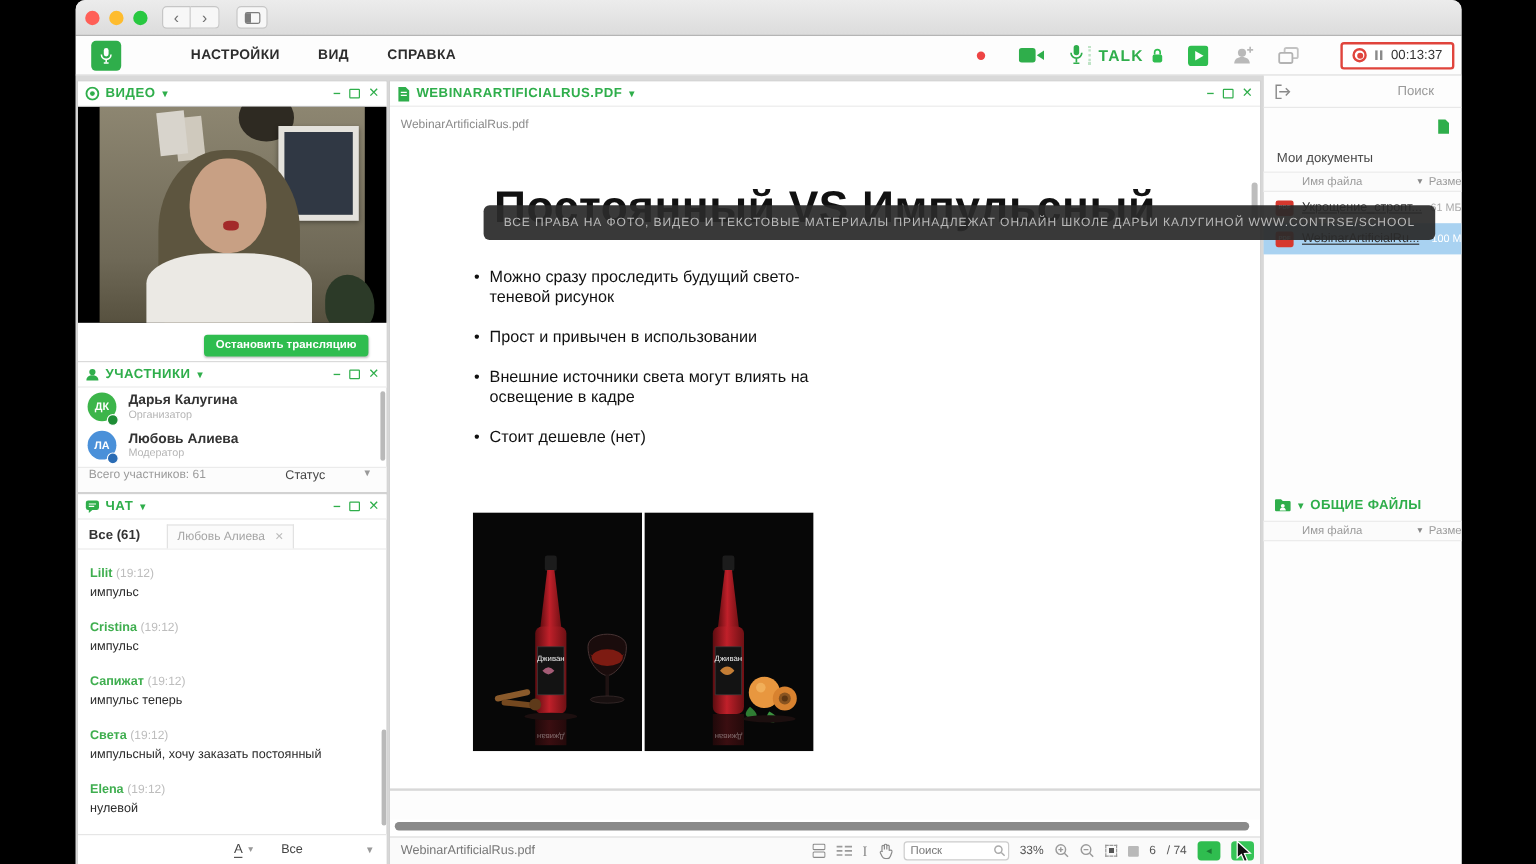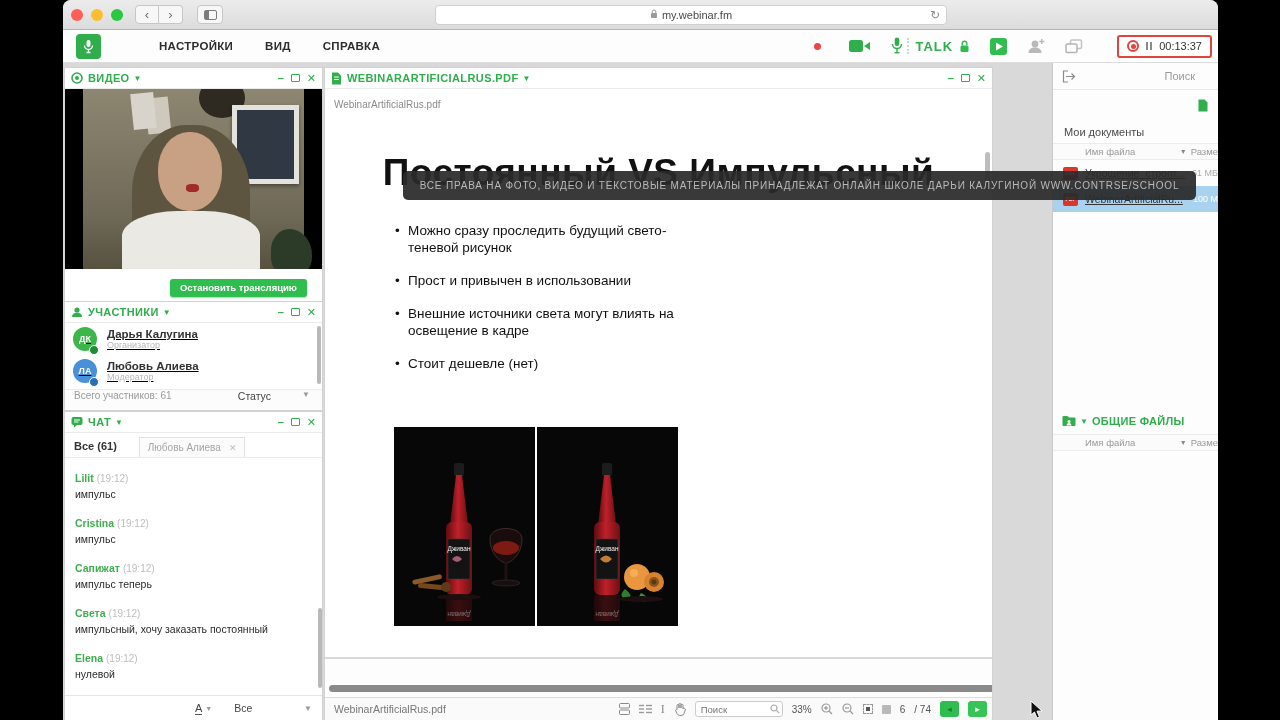--- a/index.html
+++ b/index.html
@@ -76,21 +76,21 @@
   .hair { position:absolute; left:26%; bottom:-2%; width:46%; height:82%; background:#5d553f; border-radius:46% 46% 12% 12%; }
   .face { position:absolute; left:36%; top:24%; width:25%; height:44%; background:#c8a084; border-radius:48%; }
   .lips { position:absolute; left:47%; top:53%; width:5%; height:4%; background:#a32a2a; border-radius:40%; }
   .shirt { position:absolute; left:22%; bottom:-3%; width:54%; height:35%; background:#ebe9e4; border-radius:40% 40% 0 0; }
   .vbtnrow { height:37px; display:flex; align-items:center; justify-content:flex-end; background:#fff; }
   .stopbtn { margin-right:15px; background:#2fbd4f; color:#fff; font-size:9.5px; font-weight:bold;
     border:none; border-radius:3px; height:18px; padding:0 10px; box-shadow:0 1px 2px rgba(0,0,0,.25); }
 
   
   #partPanel { left:2px; top:239px; width:257px; height:108px; }
-  .prow { display:flex; align-items:center; height:32px; padding:0 8px; position:relative;text-decoration:underline; }
+  .prow { display:flex; align-items:center; height:32px; padding:0 8px; position:relative; }
   .avatar { width:24px; height:24px; border-radius:50%; color:#fff; font-size:9px; font-weight:bold;
     display:flex; align-items:center; justify-content:center; position:relative; margin-right:10px; }
   .avatar.green { background:#3cb54a; } .avatar.blue { background:#4a90d9; }
   .badge { position:absolute; right:-2px; bottom:-2px; width:10px; height:10px; border-radius:50%;
     border:1px solid #fff; }
   .badge.g { background:#1e8c35; } .badge.b { background:#2a6cb5; }
   .pname { font-size:11.5px; font-weight:bold; color:#333; line-height:12px; }
   .prole { font-size:9px; color:#b5b5b5; }
   .pfoot { position:absolute; left:0; bottom:0; width:100%; height:21px; border-top:1px solid #ebebeb;
     display:flex; align-items:flex-start; padding:0 9px; background:#fcfcfc; }
@@ -112,21 +112,21 @@
   .mtime { font-size:10px; color:#bdbdbd; margin-left:3px; }
   .mtext { font-size:10.5px; color:#2b2b2b; margin-top:2px; }
   .chatfoot { position:absolute; left:0; bottom:0; width:100%; height:25px; border-top:1px solid #e6e6e6;
     display:flex; align-items:center; background:#fff; }
   .fontbtn { margin-left:130px; font-size:11px; color:#444; border-bottom:1.5px solid #555; line-height:12px; }
   .chatfoot .smallcaret { font-size:7px; color:#999; margin-left:3px; }
   .recip { font-size:10.5px; color:#444; margin-left:22px; }
   .chatfoot .enddd { margin-left:auto; margin-right:10px; color:#999; font-size:8px; }
 
   
-  #pdfPanel { left:262px; top:5px; width:667px; height:652px; }
+  #pdfPanel { left:262px; top:5px; width:725px; height:652px; }
   .pdfbody { position:absolute; left:0; top:22px; width:100%; height:607px; background:#fff; overflow:hidden; }
   .doclabel { position:absolute; left:9px; top:9px; font-size:10px; color:#8a8a8a; }
   .slide-title { position:absolute; left:0; top:62px; width:100%; text-align:center;
     font-size:37px; font-weight:bold; color:#111; letter-spacing:.5px; }
   .bullets { position:absolute; left:70px; top:132px; width:280px; }
   .bullet { position:relative; padding-left:13px; font-size:13.5px; color:#111; line-height:17px; margin-bottom:16px; }
   .bullet::before { content:"•"; position:absolute; left:0; top:0; }
   .imgrow { position:absolute; left:69px; top:337px; display:flex; gap:2px; }
   .pagebreak { position:absolute; left:0; top:567px; width:100%; border-top:2px solid #d8d8d8; height:26px; background:#fdfdfd; }
   .pdf-vscroll { position:absolute; right:2px; top:62px; width:5px; height:38px; background:#bdbdbd; border-radius:3px; }
@@ -185,30 +185,20 @@
 
     <div class="chrome">
       <span class="tl" style="background:#ff5f57"></span>
       <span class="tl" style="background:#febc2e"></span>
       <span class="tl" style="background:#28c840"></span>
       <span class="navbtn back">‹</span>
       <span class="navbtn fwd">›</span>
       <span class="sidebtn">
           <i></i>
         </span>
-      <div class="urlbar">
-        <span class="lockglyph">
-          <svg width="8" height="10" viewBox="0 0 8 10">
-              <rect x="1" y="4" width="6" height="5" rx="1" fill="#9a9a9a"></rect>
-              <path d="M2.2 4V2.8a1.8 1.8 0 0 1 3.6 0V4" fill="none" stroke="#9a9a9a" stroke-width="1"></path>
-            </svg>
-        </span>
-        <span>my.webinar.fm</span>
-        <span class="refresh">↻</span>
-      </div>
     </div>
 
     <div class="appbar">
       <div class="logo">
         <svg width="13" height="15" viewBox="0 0 13 15">
           <rect x="4.5" y="1" width="4" height="7" rx="2" fill="#fff"></rect>
           <path d="M2.5 6.5a4 4 0 0 0 8 0" fill="none" stroke="#fff" stroke-width="1.3"></path>
           <line x1="6.5" y1="10.5" x2="6.5" y2="13" stroke="#fff" stroke-width="1.3"></line>
           <line x1="4.5" y1="13.5" x2="8.5" y2="13.5" stroke="#fff" stroke-width="1.3"></line>
         </svg>

